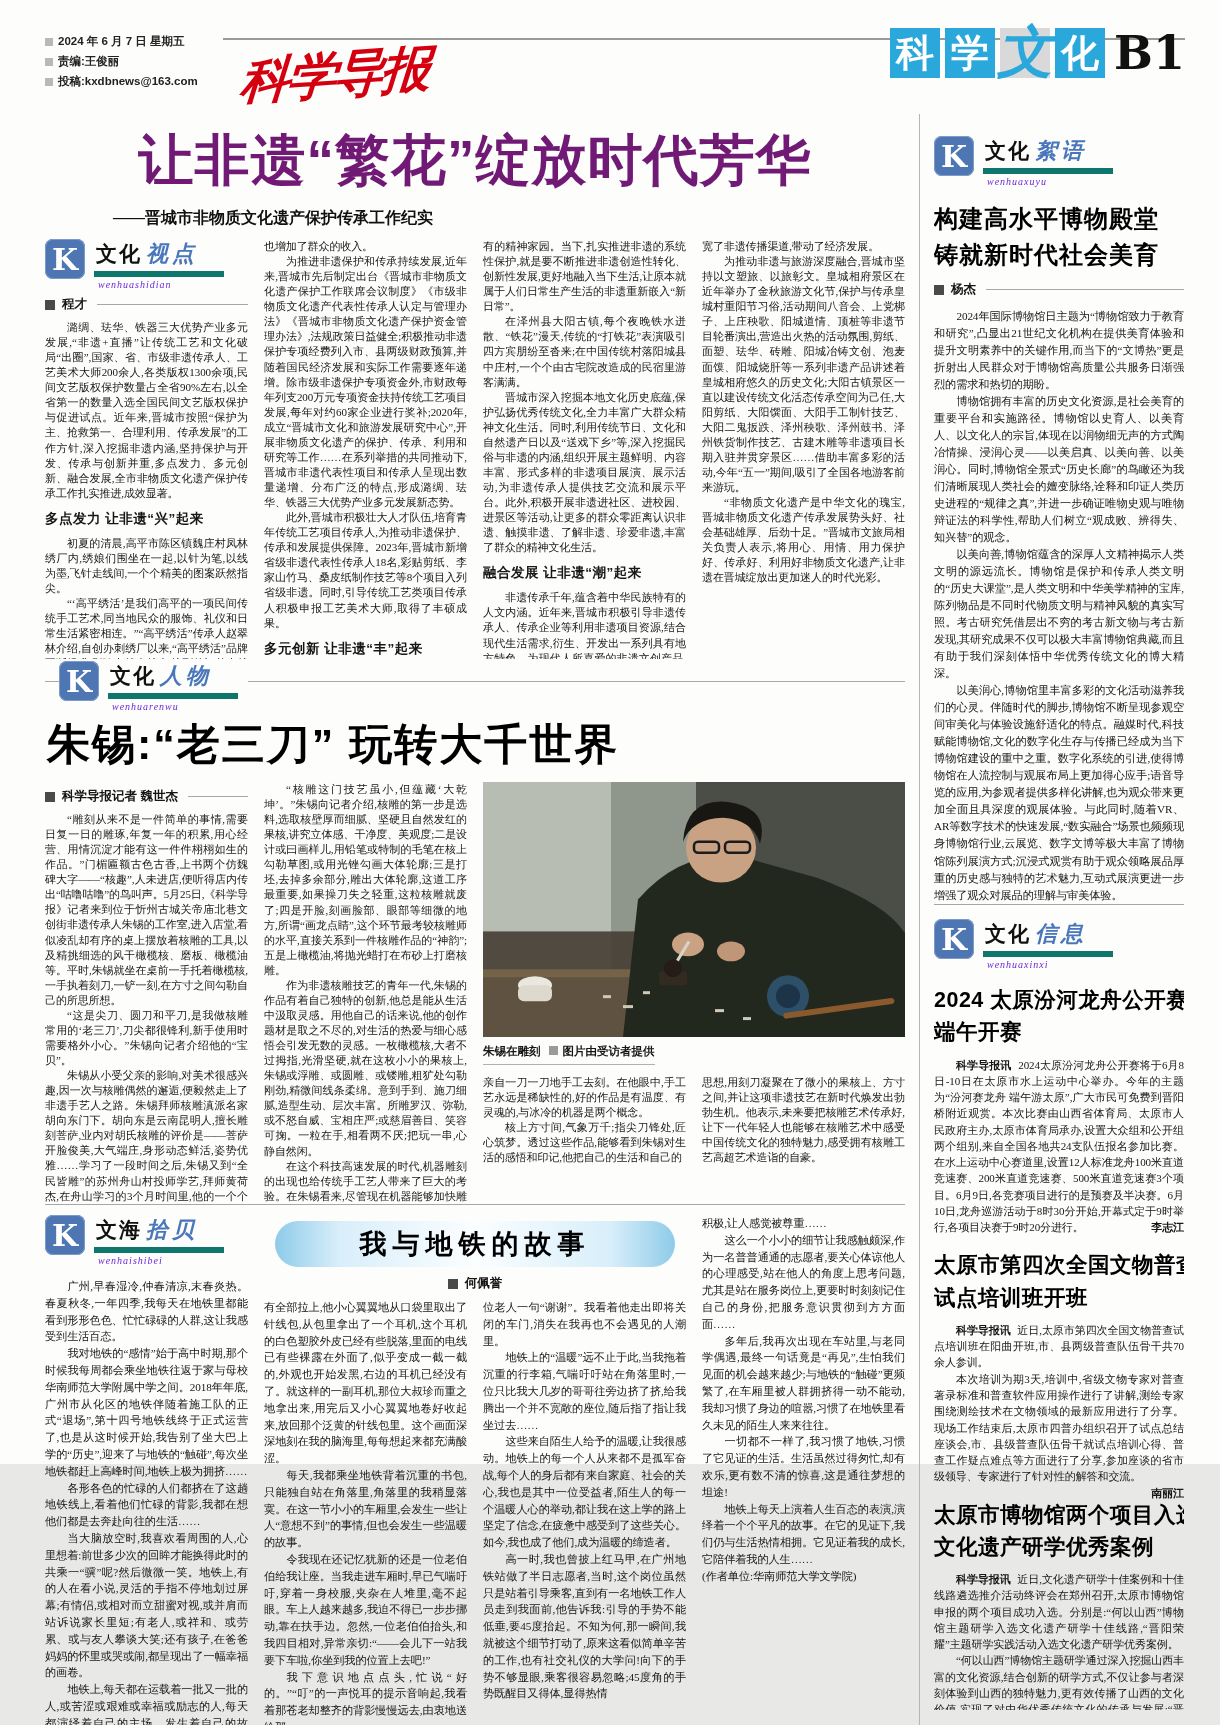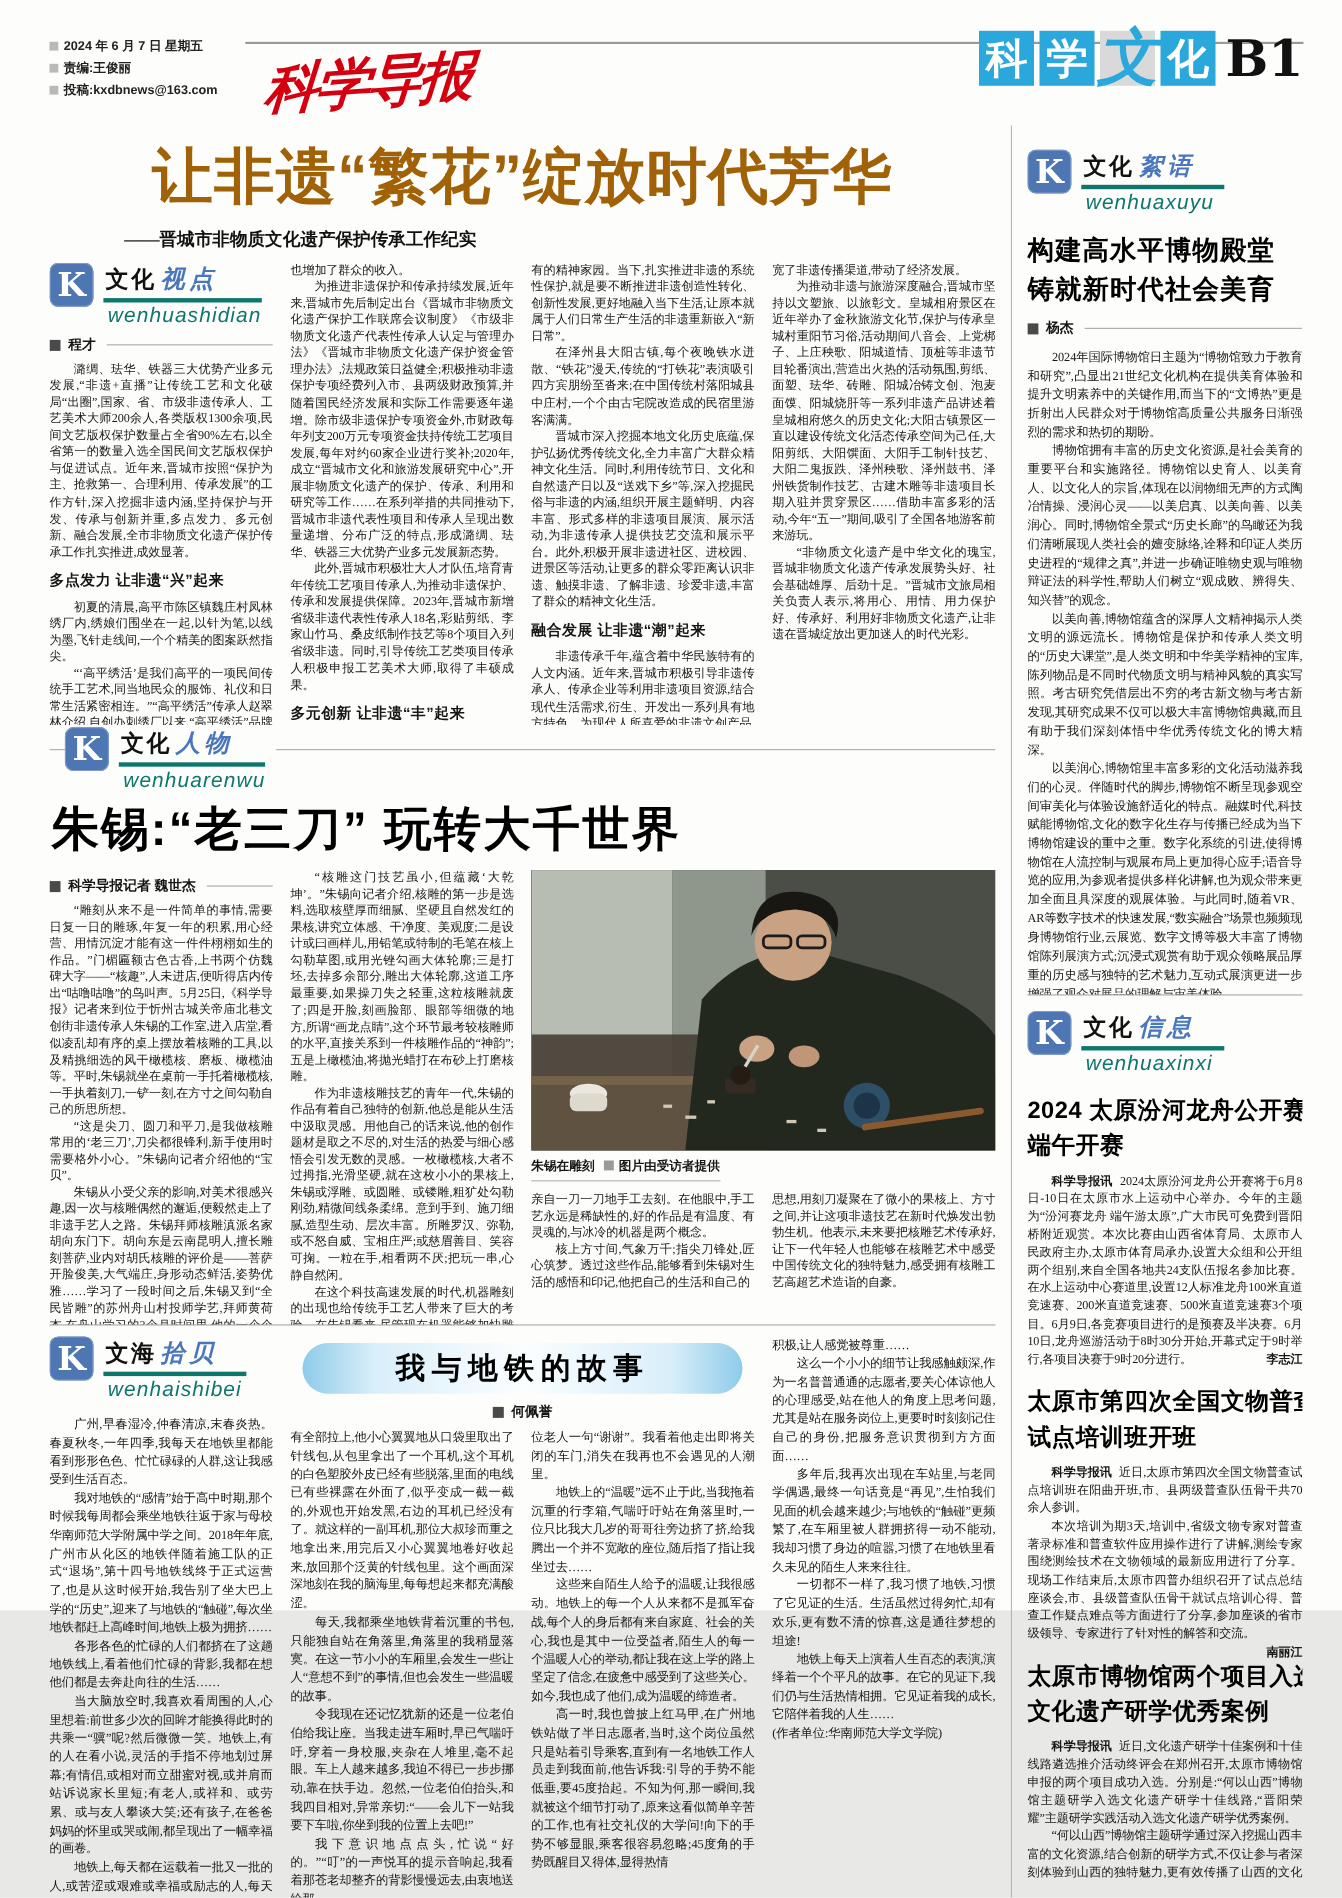--- a/index.html
+++ b/index.html
@@ -20,31 +20,31 @@
 .pageno{margin-left:9px;font-family:"DejaVu Serif",serif;font-size:46px;font-weight:700;color:#111}
 
 .grid{display:flex;align-items:stretch}
 .main{width:860px;flex:0 0 860px}
 .vdiv{width:1px;background:#b5b5b5;margin:4px 14px 10px 14px}
 .side{width:250px;flex:0 0 250px;padding-top:26px}
 
 .khead{display:flex;align-items:flex-start}
 .kblock{width:40px;height:40px;background:#4d76b3;border-radius:8px;color:#fff;display:inline-flex;align-items:center;justify-content:center;font-family:"DejaVu Serif",serif;font-weight:700;font-size:30px;flex:0 0 auto;box-shadow:0 0 0 1px #7e9cc9 inset}
 .khx{margin-left:9px}
-.kname{display:block;border-bottom:4px solid #0f766e;padding:0 26px 2px 2px;white-space:nowrap}
+.kname{display:block;border-bottom:6px solid #0f766e;padding:0 26px 2px 2px;white-space:nowrap}
 .kname b{font-family:"Liberation Sans","DejaVu Sans",sans-serif;font-size:21px;font-weight:800;color:#111;letter-spacing:2px}
 .kname i{font-family:"DejaVu Serif",serif;font-size:22px;font-weight:800;font-style:italic;color:#4a77bc;letter-spacing:4px;margin-left:4px}
-.kpin{display:block;font-style:italic;color:#0f766e;font-size:19px;letter-spacing:1px;padding:2px 0 0 4px;font-family:Liberation Sans, sans-serif}
+.kpin{display:block;font-style:italic;color:#6d28d9;font-size:10px;letter-spacing:1px;padding:2px 0 0 4px;font-family:Liberation Serif, serif}
 .khead-row{display:flex;align-items:flex-start;margin:2px 0 4px 0}
 .seg{height:1px;background:#aaa;margin-top:20px}
 .seg.l{width:14px}
 .seg.r{flex:1;margin-left:10px}
 
 .lead-head{padding:14px 0 6px 0}
-.lead-head h1{font-family:"Liberation Sans","DejaVu Sans",sans-serif;font-weight:900;font-size:55px;letter-spacing:1px;color:#a16207;text-align:center;white-space:nowrap}
+.lead-head h1{font-family:"Liberation Sans","DejaVu Sans",sans-serif;font-weight:900;font-size:55px;letter-spacing:1px;color:#701a75;text-align:center;white-space:nowrap}
 .deck{font-size:16px;font-weight:700;padding:10px 0 4px 68px;color:#111}
 .byline{display:flex;align-items:center;font-family:"Liberation Sans","DejaVu Sans",sans-serif;font-size:12.5px;font-weight:700;margin:6px 0 7px 0}
 .bsq{width:10px;height:10px;background:#4a4a4a;margin-right:7px;flex:0 0 auto}
 .bline{flex:1;height:1px;background:#a8a8a8;margin-left:10px}
 .byline.center{justify-content:center}
 
 .sec1{height:420px;display:flex;gap:16px;overflow:hidden}
 .sec1 .col{flex:1;min-width:0}
 .colbody p.para{font-size:11px;line-height:1.37;text-align:justify;text-indent:2em;letter-spacing:-0.1px}
 .colbody p.para.cont{text-indent:0}

